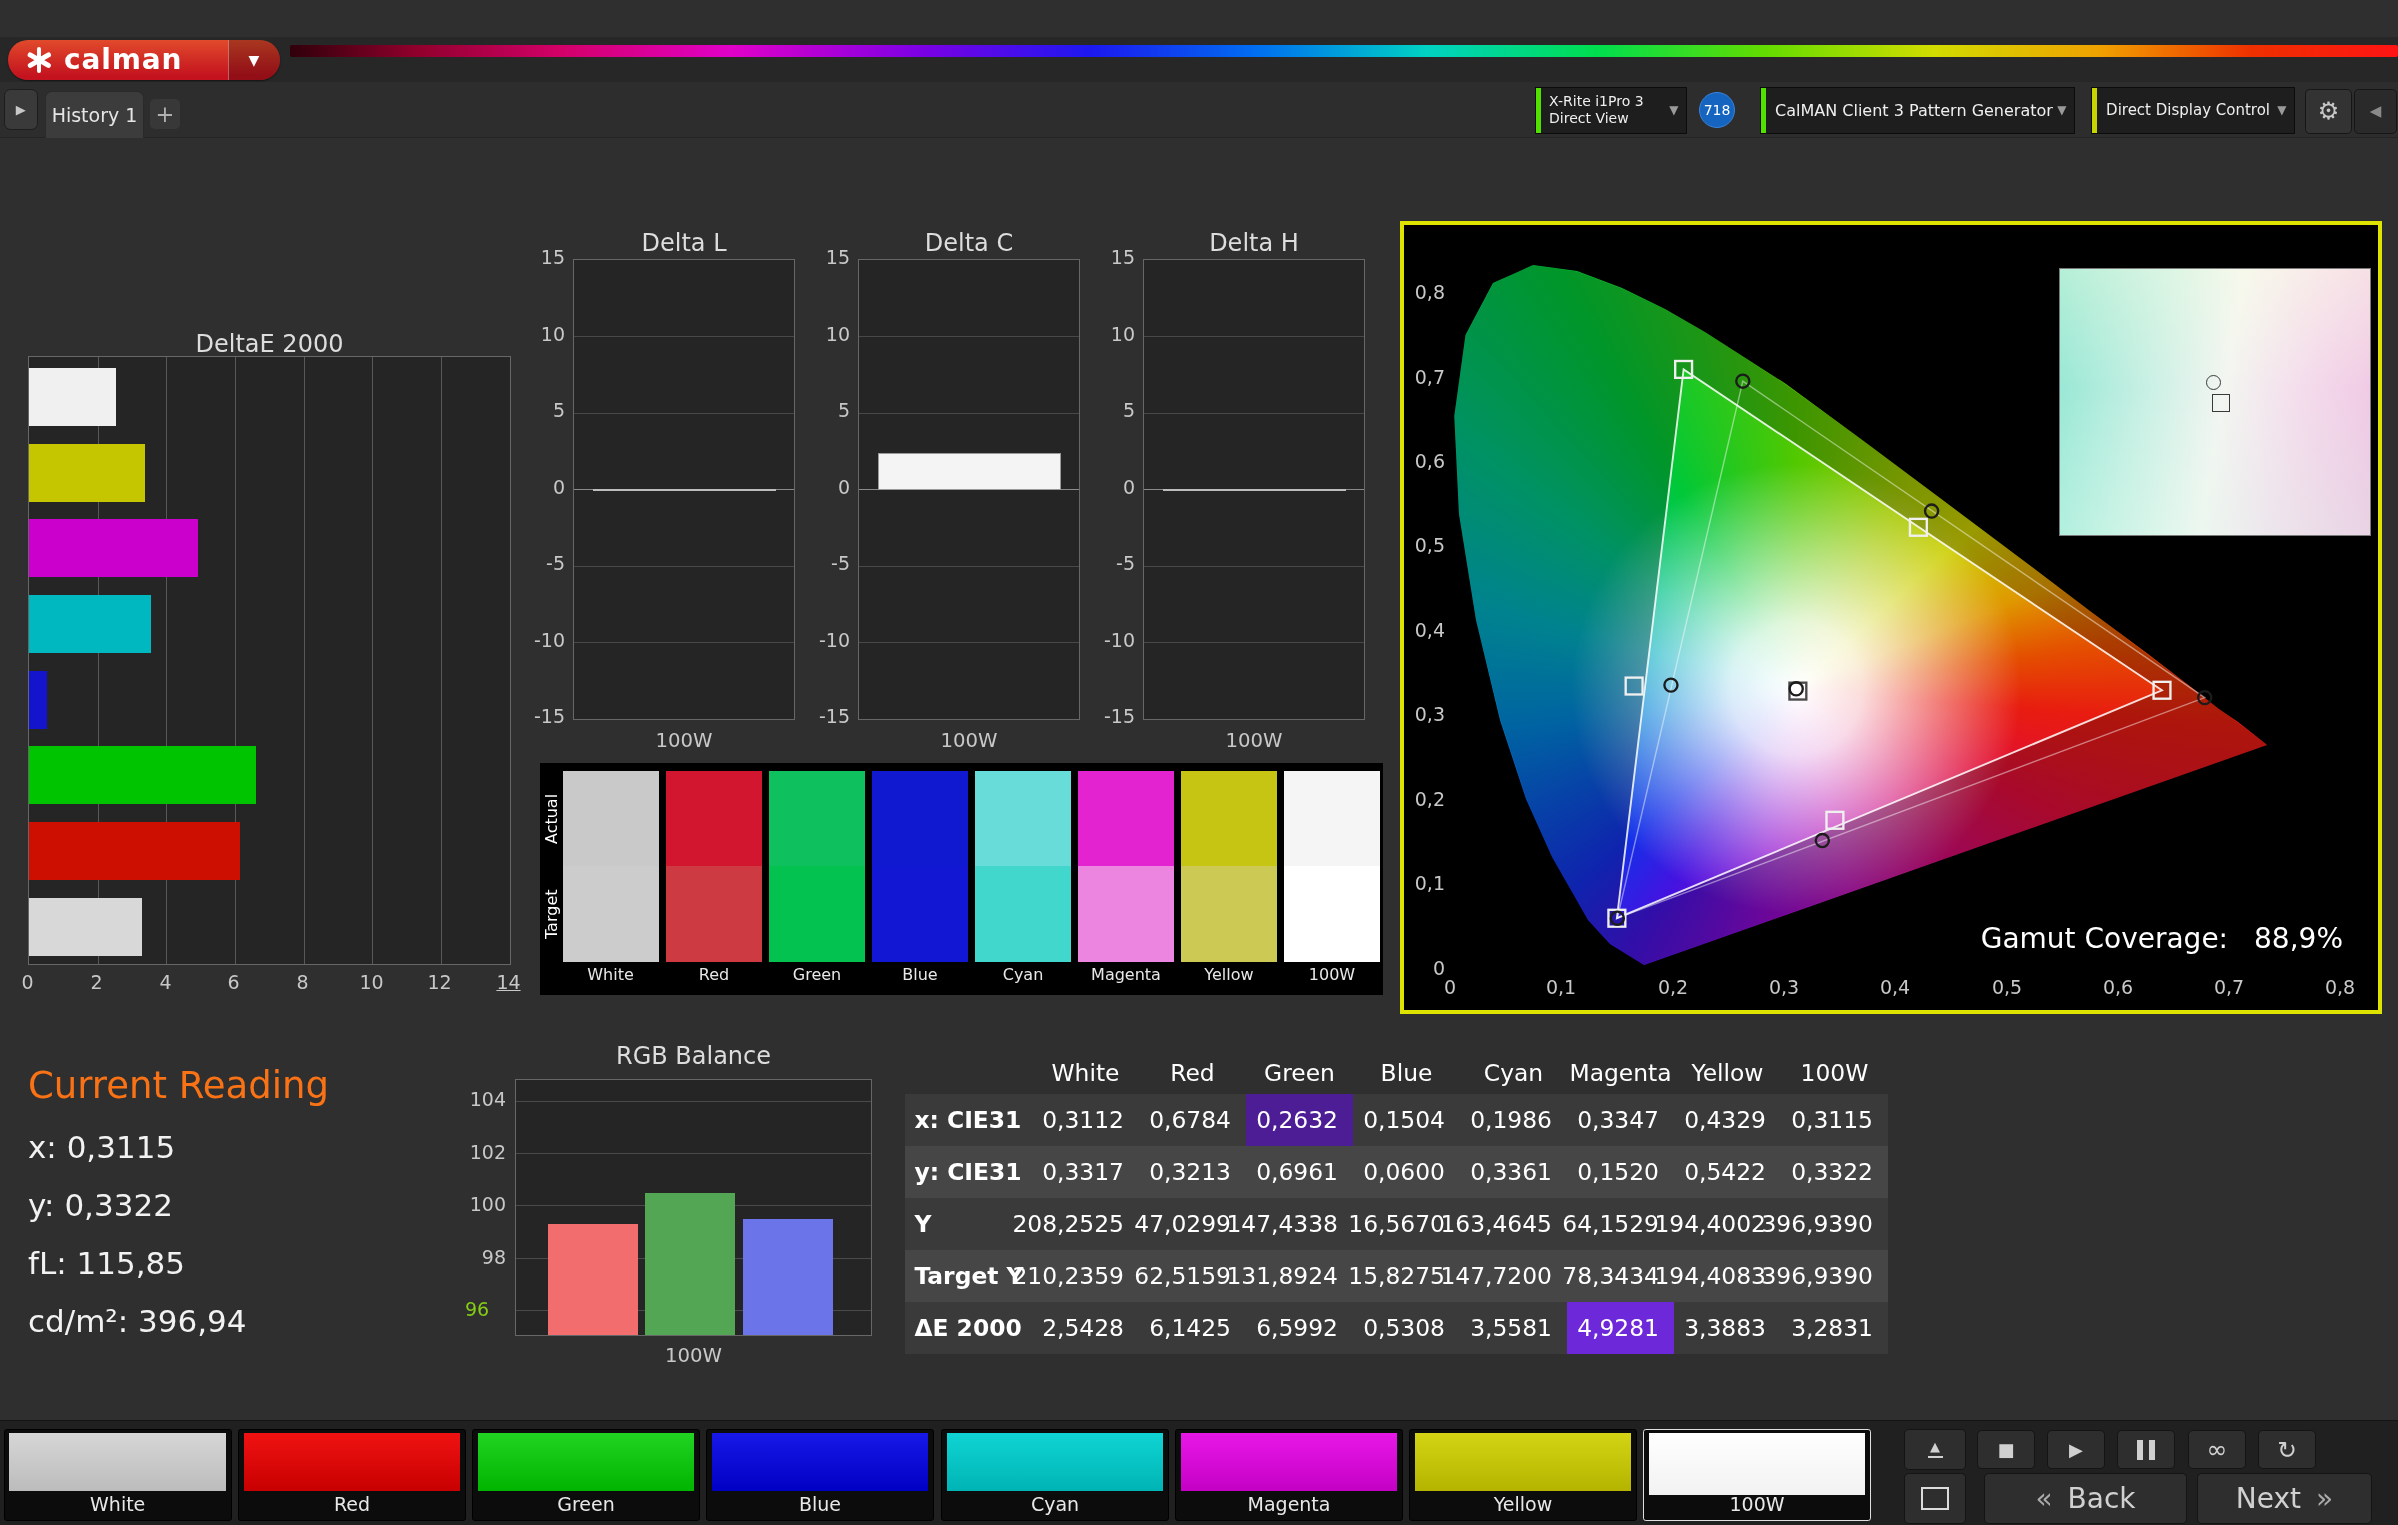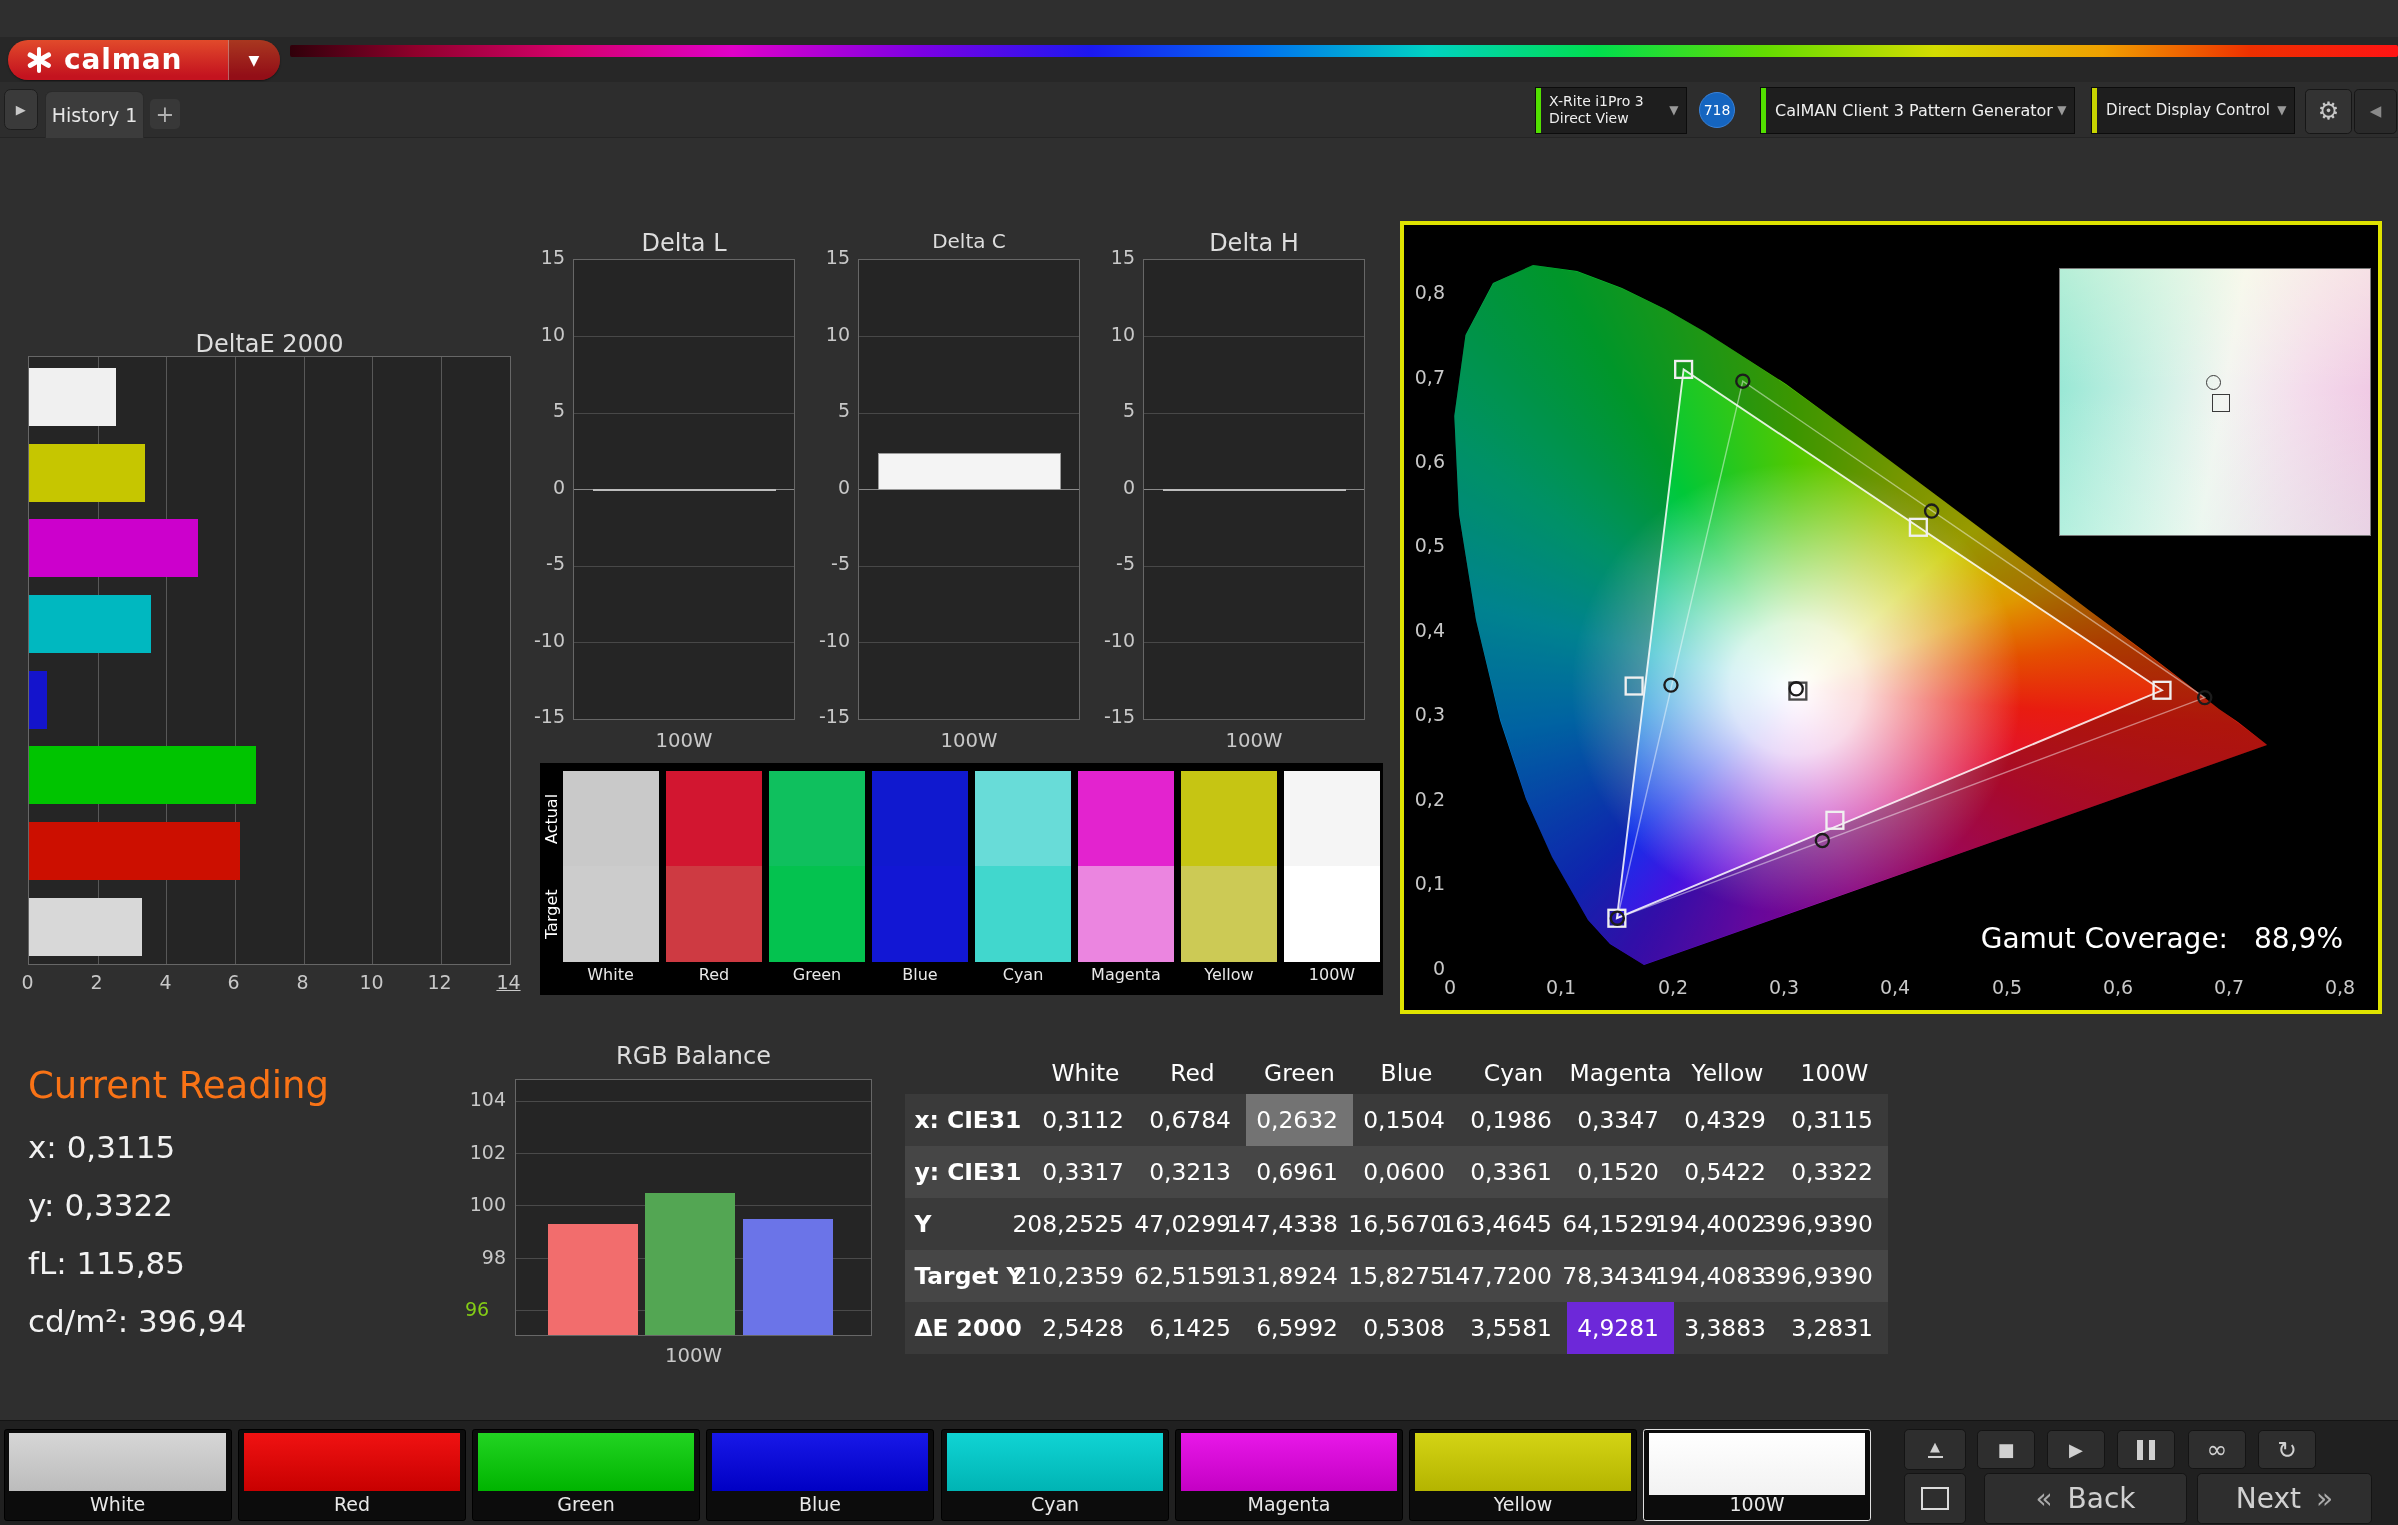--- a/index.html
+++ b/index.html
@@ -203,21 +203,21 @@
         <div style="position: absolute; left: 19px; width: 183px; top: 229px; height: 1.9px; background: rgb(189, 189, 189);"></div>
       </div>
       <div style="position: absolute; left: 513px; top: 246px; width: 52px; text-align: right; font-size: 19px; color: rgb(200, 200, 200);">15</div>
       <div style="position: absolute; left: 513px; top: 323px; width: 52px; text-align: right; font-size: 19px; color: rgb(200, 200, 200);">10</div>
       <div style="position: absolute; left: 513px; top: 399px; width: 52px; text-align: right; font-size: 19px; color: rgb(200, 200, 200);">5</div>
       <div style="position: absolute; left: 513px; top: 476px; width: 52px; text-align: right; font-size: 19px; color: rgb(200, 200, 200);">0</div>
       <div style="position: absolute; left: 513px; top: 552px; width: 52px; text-align: right; font-size: 19px; color: rgb(200, 200, 200);">-5</div>
       <div style="position: absolute; left: 513px; top: 629px; width: 52px; text-align: right; font-size: 19px; color: rgb(200, 200, 200);">-10</div>
       <div style="position: absolute; left: 513px; top: 705px; width: 52px; text-align: right; font-size: 19px; color: rgb(200, 200, 200);">-15</div>
       <div style="position: absolute; left: 573px; top: 729px; width: 222px; text-align: center; font-size: 19.7px; color: rgb(200, 200, 200);">100W</div>
-      <div style="position: absolute; left: 858px; top: 229px; width: 222px; text-align: center; font-size: 20px; color: rgb(221, 221, 221);">Delta C</div>
+      <div style="position: absolute; left: 858px; top: 229px; width: 222px; text-align: center; font-size: 24px; color: rgb(221, 221, 221);">Delta C</div>
       <div style="position: absolute; left: 858px; top: 259px; width: 222px; height: 461px; background: rgb(37, 37, 37); border: 0.9px solid rgb(103, 103, 103); box-sizing: border-box;">
         <div style="position: absolute; left: 0px; right: 0px; top: 76px; height: 0.9px; background: rgb(72, 72, 72);"></div>
         <div style="position: absolute; left: 0px; right: 0px; top: 153px; height: 0.9px; background: rgb(72, 72, 72);"></div>
         <div style="position: absolute; left: 0px; right: 0px; top: 229px; height: 0.9px; background: rgb(138, 138, 138);"></div>
         <div style="position: absolute; left: 0px; right: 0px; top: 306px; height: 0.9px; background: rgb(72, 72, 72);"></div>
         <div style="position: absolute; left: 0px; right: 0px; top: 382px; height: 0.9px; background: rgb(72, 72, 72);"></div>
         <div style="position: absolute; left: 19px; width: 183px; top: 193px; height: 37px; background: rgb(244, 244, 244); border: 0.9px solid rgb(154, 154, 154); box-sizing: border-box;"></div>
       </div>
       <div style="position: absolute; left: 798px; top: 246px; width: 52px; text-align: right; font-size: 19px; color: rgb(200, 200, 200);">15</div>
       <div style="position: absolute; left: 798px; top: 323px; width: 52px; text-align: right; font-size: 19px; color: rgb(200, 200, 200);">10</div>
@@ -356,21 +356,21 @@
       <div class="th">Red</div>
       <div class="th">Green</div>
       <div class="th">Blue</div>
       <div class="th">Cyan</div>
       <div class="th">Magenta</div>
       <div class="th">Yellow</div>
       <div class="th">100W</div>
       <div class="tl" style="background: rgb(58, 58, 58);">x: CIE31</div>
       <div class="td" style="background: rgb(58, 58, 58);">0,3112</div>
       <div class="td" style="background: rgb(58, 58, 58);">0,6784</div>
-      <div class="td" style="background: #737373;">0,2632</div>
+      <div class="td" style="background: #4c1d95;">0,2632</div>
       <div class="td" style="background: rgb(58, 58, 58);">0,1504</div>
       <div class="td" style="background: rgb(58, 58, 58);">0,1986</div>
       <div class="td" style="background: rgb(58, 58, 58);">0,3347</div>
       <div class="td" style="background: rgb(58, 58, 58);">0,4329</div>
       <div class="td" style="background: rgb(58, 58, 58);">0,3115</div>
       <div class="tl" style="background: rgb(70, 70, 70);">y: CIE31</div>
       <div class="td" style="background: rgb(70, 70, 70);">0,3317</div>
       <div class="td" style="background: rgb(70, 70, 70);">0,3213</div>
       <div class="td" style="background: rgb(70, 70, 70);">0,6961</div>
       <div class="td" style="background: rgb(70, 70, 70);">0,0600</div>

